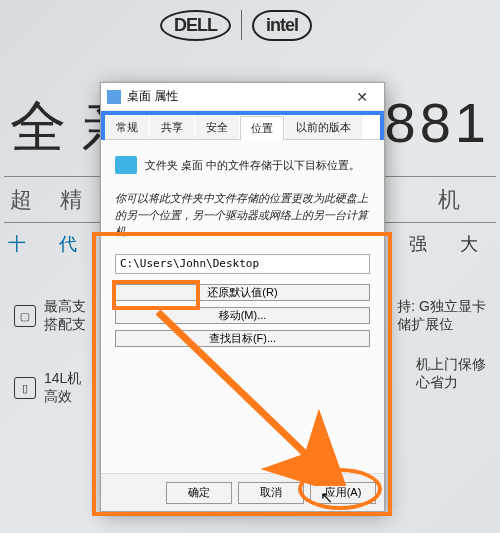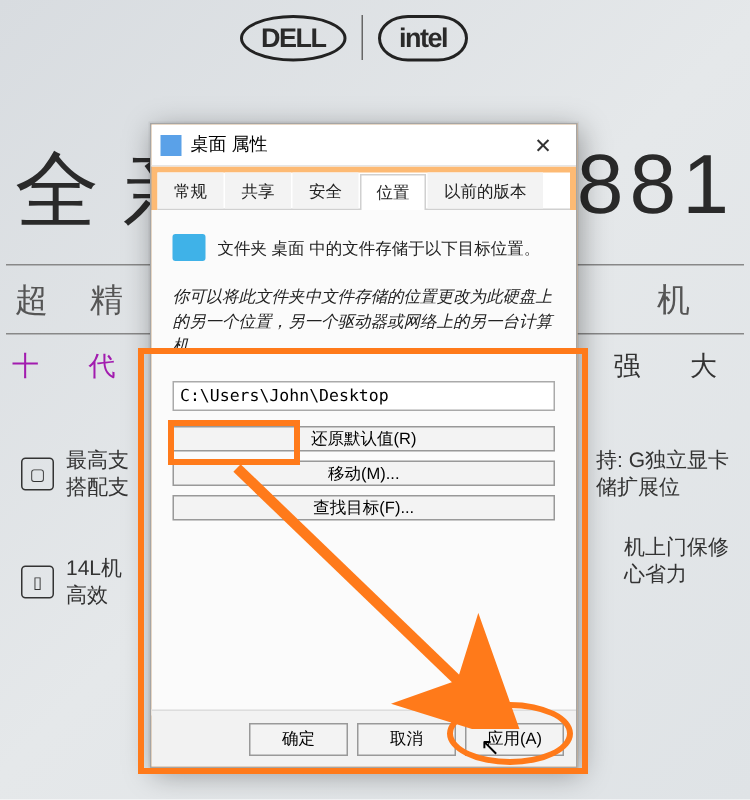--- a/index.html
+++ b/index.html
@@ -10,21 +10,21 @@
   .logos { display: flex; gap: 10px; align-items: flex-start; margin-left: 140px; margin-top: 0; }
   .logo-oval { border: 2px solid #222; border-radius: 50%; padding: 3px 12px; font-weight: bold; font-size: 18px; letter-spacing: -1px; }
   .logo-div { width: 1px; height: 30px; background: #666; }
   .bg-big { font-size: 56px; font-weight: 300; position: absolute; }
   .bg-med { font-size: 22px; color: #555; letter-spacing: 30px; position: absolute; }
   .bg-line { position: absolute; height: 1px; background: #888; }
   .spec-row { position: absolute; display: flex; align-items: center; gap: 8px; font-size: 14px; color: #333; }
   .spec-icon { width: 22px; height: 22px; border: 1.5px solid #333; border-radius: 3px; display: flex; align-items: center; justify-content: center; font-size: 11px; }
 
   
-  .dialog { position: absolute; left: 100px; top: 82px; width: 285px; height: 430px; background: #fdba74; border: 1px solid #a5a5a5; box-shadow: 2px 4px 18px rgba(0,0,0,0.35), 0 0 0 1px rgba(0,0,0,0.05); }
+  .dialog { position: absolute; left: 100px; top: 82px; width: 285px; height: 430px; background: #3b82f6; border: 1px solid #a5a5a5; box-shadow: 2px 4px 18px rgba(0,0,0,0.35), 0 0 0 1px rgba(0,0,0,0.05); }
   .titlebar { height: 28px; display: flex; align-items: center; padding: 0 6px; background: #fff; border-bottom: 1px solid #e6e6e6; }
   .titlebar .ticon { width: 14px; height: 14px; background: #5aa1e8; margin-right: 6px; }
   .titlebar .ttl { font-size: 12px; flex: 1; color: #000; }
   .titlebar .close { width: 32px; text-align: center; font-size: 14px; color: #333; cursor: pointer; }
   .tabs { display: flex; background: #fff; border-bottom: 1px solid #d0d0d0; margin: 4px 4px 0 4px; }
   .tab { font-size: 11px; padding: 4px 10px; border: 1px solid transparent; border-bottom: none; cursor: pointer; color: #222; background: #f3f3f3; margin-right: 1px; }
   .tab.active { background: #fff; border-color: #d0d0d0; position: relative; top: 1px; }
   .body { padding: 10px 14px; font-size: 11px; color: #222; background: #fbfbfb; height: calc(100% - 28px - 25px - 38px); }
   .row1 { display: flex; align-items: center; gap: 8px; margin: 6px 0 16px 0; }
   .folder-ic { width: 22px; height: 18px; background: #3fb2e8; border-radius: 2px; }
@@ -52,21 +52,21 @@
     <div class="logo-div"></div>
     <div class="logo-oval" style="border-radius:40%/60%;">intel</div>
   </div>
   <div class="bg-big" style="left:10px; top:90px;">全 亲</div>
   <div class="bg-big" style="right:10px; top:90px; letter-spacing:4px;text-align:center;">881</div>
   <div class="bg-line" style="left:4px; right:4px; top:176px;"></div>
   <div class="bg-med" style="left:10px; top:185px; letter-spacing:0;">超</div>
   <div class="bg-med" style="left:60px; top:185px; letter-spacing:0;">精</div>
   <div class="bg-med" style="right:10px; top:185px;">式 机</div>
   <div class="bg-line" style="left:4px; right:4px; top:222px;"></div>
-  <div style="position:absolute; left:8px; top:232px; font-size:18px; letter-spacing:14px; color:#a21caf;">十 代</div>
+  <div style="position:absolute; left:8px; top:232px; font-size:18px; letter-spacing:14px; color:#0369a1;">十 代</div>
   <div style="position:absolute; right:8px; top:232px; font-size:18px; letter-spacing:14px; color:#333;">的 强 大</div>
 
   <div class="spec-row" style="left:14px; top:298px;">
     <div class="spec-icon">▢</div>
     <div>
       <div>最高支</div>
       <div>搭配支</div>
     </div>
   </div>
   <div class="spec-row" style="right:14px; top:298px; text-align:left;">

